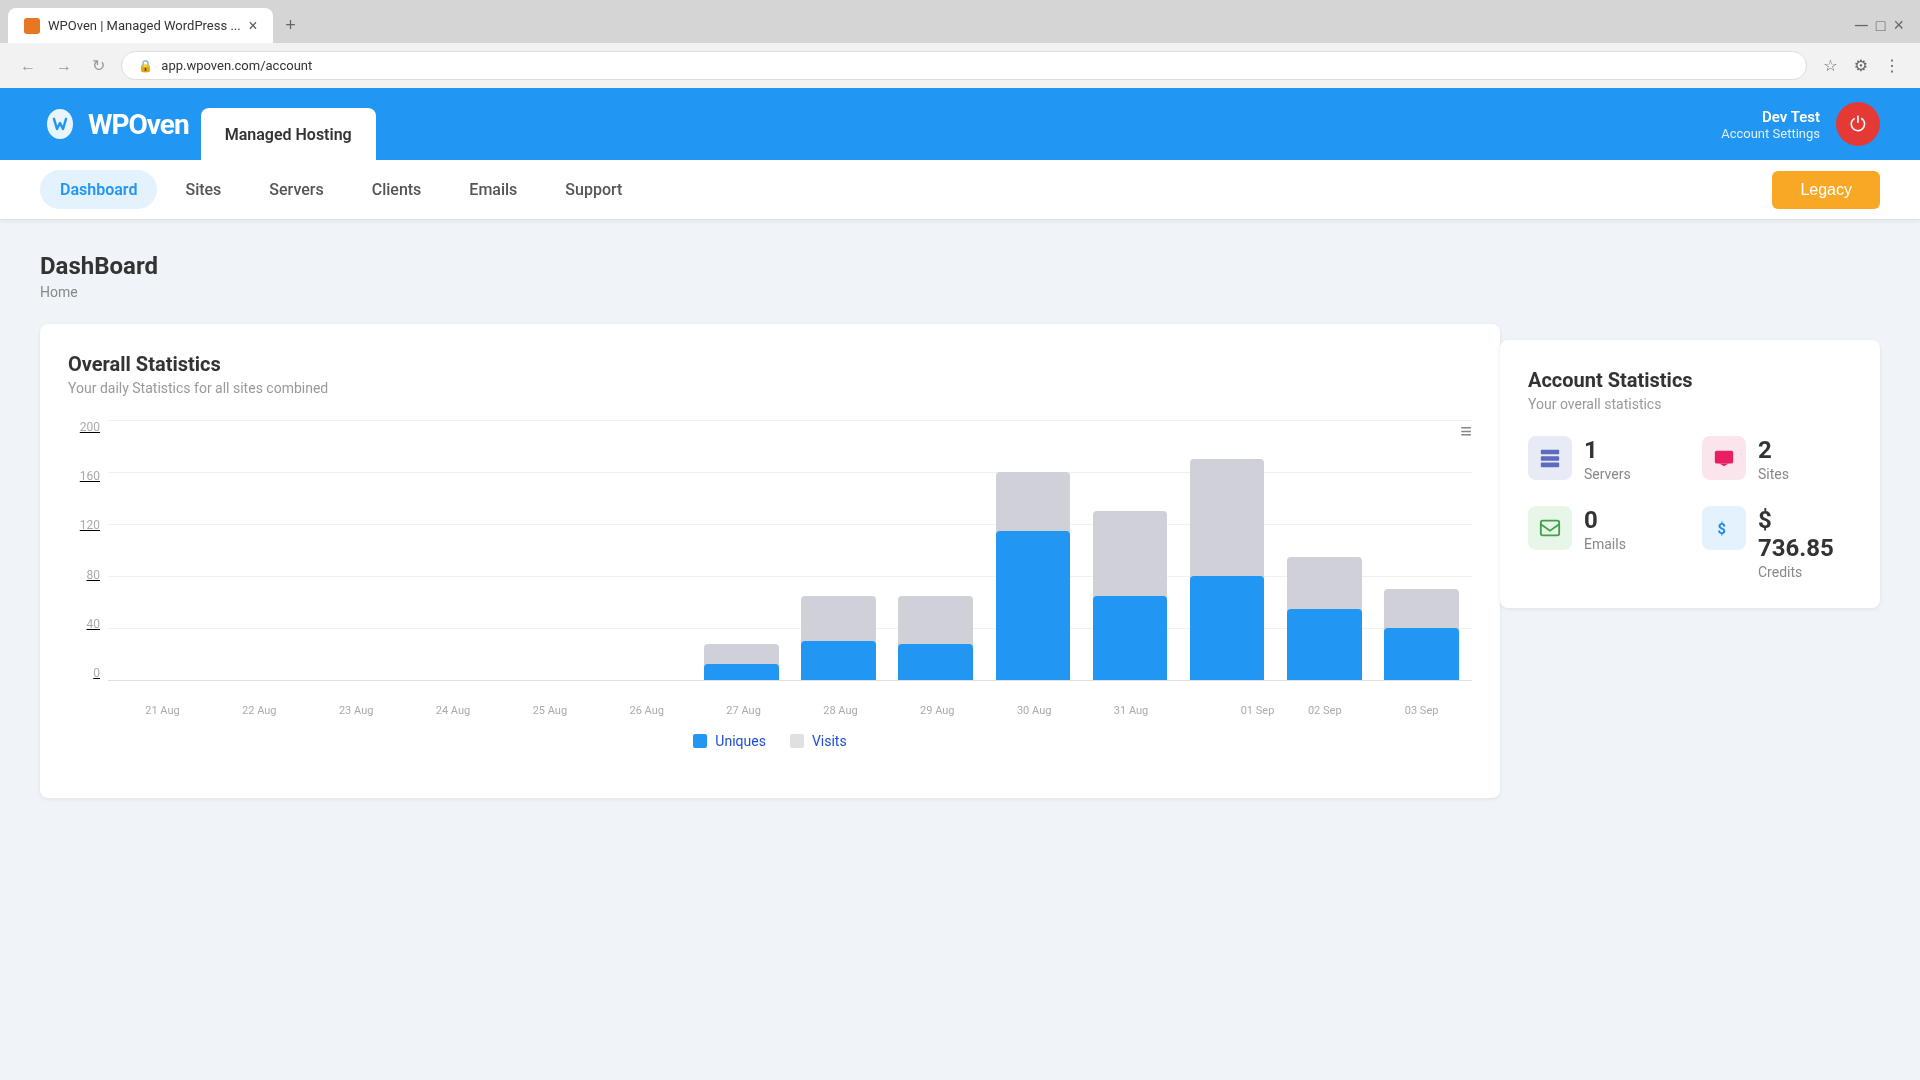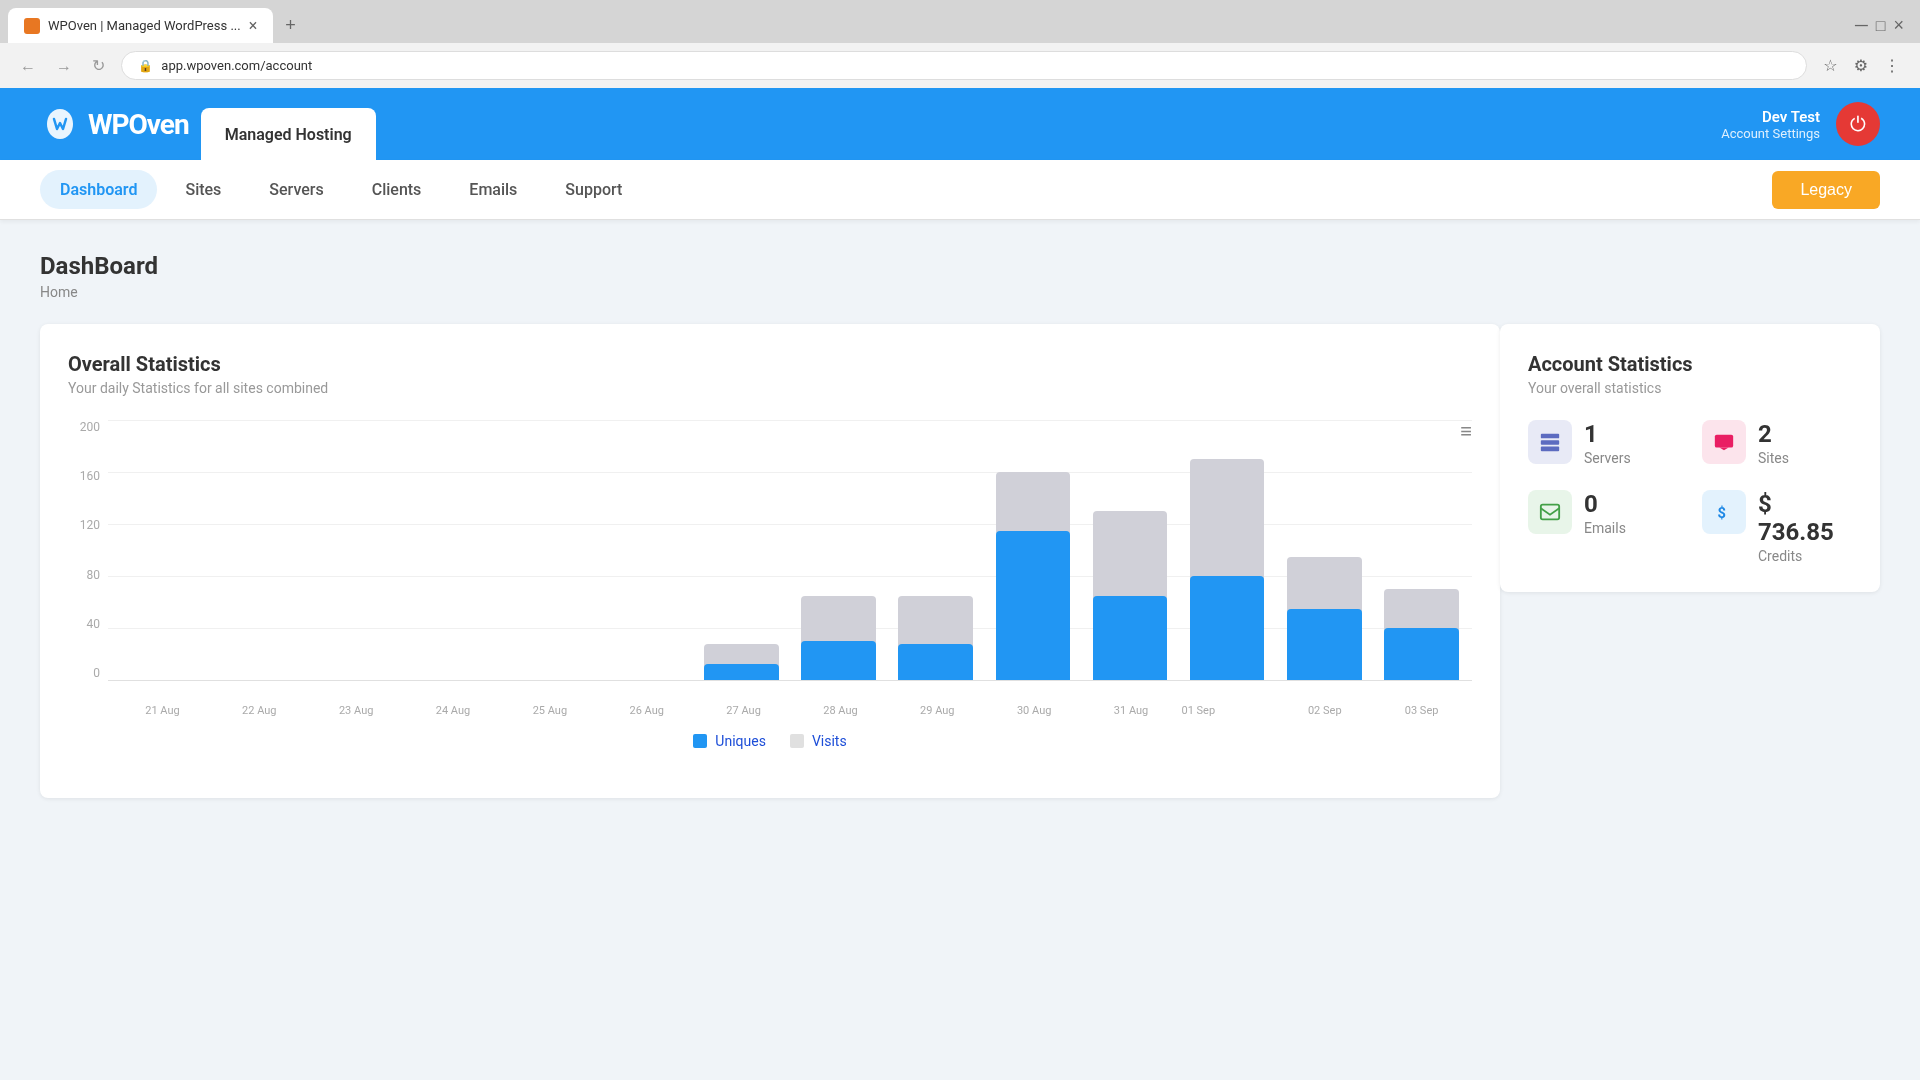--- a/index.html
+++ b/index.html
@@ -40,21 +40,21 @@
     .breadcrumb { font-size: 14px; color: #888; margin-top: 4px; }
 
     
     .stats-card { background: white; border-radius: 8px; padding: 28px; box-shadow: 0 1px 4px rgba(0,0,0,0.08); }
     .card-title { font-size: 20px; font-weight: 700; color: #333; margin-bottom: 4px; }
     .card-subtitle { font-size: 14px; color: #999; margin-bottom: 24px; }
 
     
     .chart-area { position: relative; height: 350px; }
     .chart-menu-btn { position: absolute; right: 0; top: 0; background: none; border: none; font-size: 20px; color: #888; cursor: pointer; }
-    .y-axis { display: flex; flex-direction: column; justify-content: space-between; width: 40px; text-align: right; padding-right: 8px; padding-bottom: 20px; }
+    .y-axis { display: flex; flex-direction: column; justify-content: space-between; width: 40px; text-align: right; padding-right: 8px; padding-bottom: 20px; text-decoration: underline; }
     .y-label { font-size: 12px; color: #aaa; }
     .chart-legend { display: flex; justify-content: center; gap: 24px; margin-top: 16px; }
     .legend-item { display: flex; align-items: center; gap: 8px; font-size: 14px; color: #1d4ed8; }
     .legend-dot { width: 14px; height: 14px; border-radius: 2px; }
 
     
     .account-stats-card { background: white; border-radius: 8px; padding: 28px; box-shadow: 0 1px 4px rgba(0,0,0,0.08); }
     .stat-grid { display: grid; grid-template-columns: 1fr 1fr; gap: 24px; margin-top: 24px; }
     .stat-item { display: flex; align-items: flex-start; gap: 12px; }
     .stat-icon { width: 44px; height: 44px; border-radius: 8px; display: flex; align-items: center; justify-content: center; flex-shrink: 0; font-size: 20px; }
@@ -220,40 +220,40 @@
               <div style="flex: 1 1 0%; text-align: center; font-size: 11px; color: rgb(170, 170, 170); padding-top: 4px;">22 Aug</div>
               <div style="flex: 1 1 0%; text-align: center; font-size: 11px; color: rgb(170, 170, 170); padding-top: 4px;">23 Aug</div>
               <div style="flex: 1 1 0%; text-align: center; font-size: 11px; color: rgb(170, 170, 170); padding-top: 4px;">24 Aug</div>
               <div style="flex: 1 1 0%; text-align: center; font-size: 11px; color: rgb(170, 170, 170); padding-top: 4px;">25 Aug</div>
               <div style="flex: 1 1 0%; text-align: center; font-size: 11px; color: rgb(170, 170, 170); padding-top: 4px;">26 Aug</div>
               <div style="flex: 1 1 0%; text-align: center; font-size: 11px; color: rgb(170, 170, 170); padding-top: 4px;">27 Aug</div>
               <div style="flex: 1 1 0%; text-align: center; font-size: 11px; color: rgb(170, 170, 170); padding-top: 4px;">28 Aug</div>
               <div style="flex: 1 1 0%; text-align: center; font-size: 11px; color: rgb(170, 170, 170); padding-top: 4px;">29 Aug</div>
               <div style="flex: 1 1 0%; text-align: center; font-size: 11px; color: rgb(170, 170, 170); padding-top: 4px;">30 Aug</div>
               <div style="flex: 1 1 0%; text-align: center; font-size: 11px; color: rgb(170, 170, 170); padding-top: 4px;">31 Aug</div>
-              <div style="flex: 1 1 0%; text-align: left; font-size: 11px; color: rgb(170, 170, 170); padding-top: 4px;">01 Sep</div>
+              <div style="flex: 1 1 0%; text-align: right; font-size: 11px; color: rgb(170, 170, 170); padding-top: 4px;">01 Sep</div>
               <div style="flex: 1 1 0%; text-align: center; font-size: 11px; color: rgb(170, 170, 170); padding-top: 4px;">02 Sep</div>
               <div style="flex: 1 1 0%; text-align: center; font-size: 11px; color: rgb(170, 170, 170); padding-top: 4px;">03 Sep</div>
             </div>
 
           <div class="chart-legend">
             <div class="legend-item">
               <div class="legend-dot" style="background:#2196f3;"></div>
               <span>Uniques</span>
             </div>
             <div class="legend-item">
               <div class="legend-dot" style="background:#e0e0e0;"></div>
               <span>Visits</span>
             </div>
           </div>
         </div>
       </div>
     </div>
 
-    <div style="width:380px;">
+    <div style="width:380px;margin-top:16px;">
       <div class="account-stats-card">
         <div class="card-title">Account Statistics</div>
         <div class="card-subtitle">Your overall statistics</div>
 
         <div class="stat-grid">
 
           <div class="stat-item">
             <div class="stat-icon servers">
               <svg width="22" height="22" viewBox="0 0 24 24" fill="#5c6bc0">
                   <rect x="2" y="3" width="20" height="5" rx="1"></rect>

